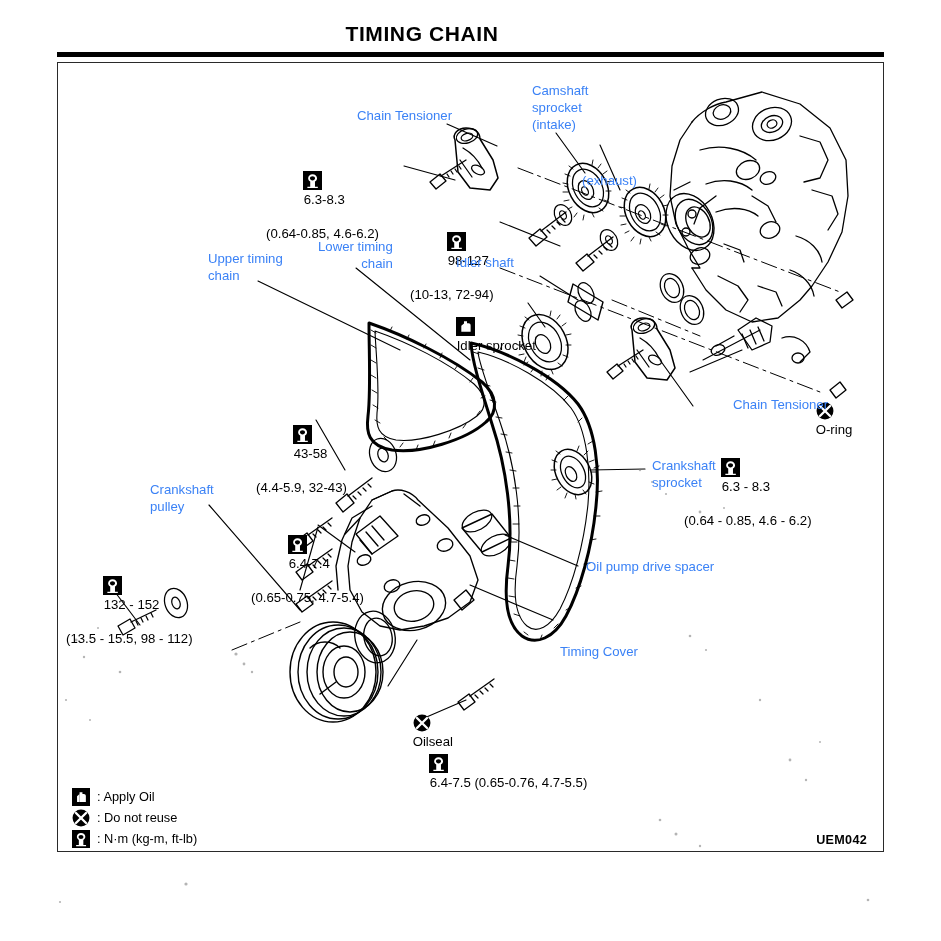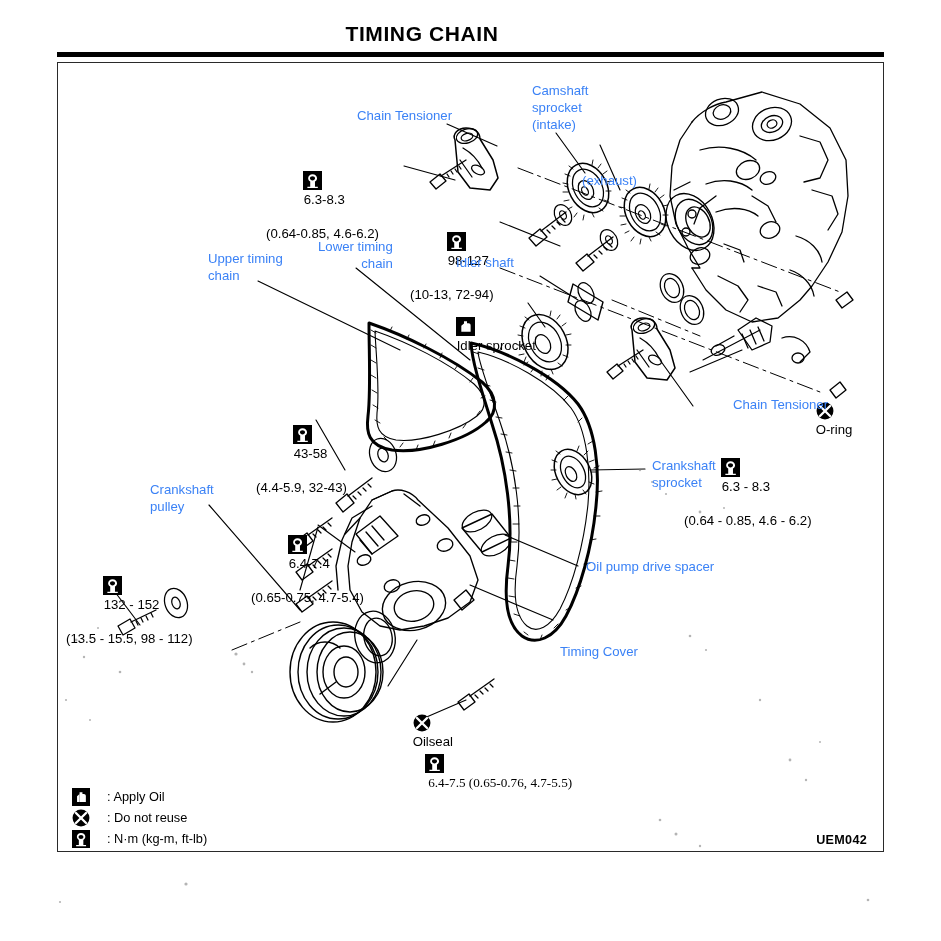--- a/index.html
+++ b/index.html
@@ -26,21 +26,21 @@
   .ico-oil{width:19px;height:19px;}
   .ico-x{width:18px;height:18px;}
   .spec{position:absolute;font-size:13.2px;line-height:17px;white-space:pre;}
   .spec .txt{display:inline-block;vertical-align:middle;margin-left:4px;}
   .spec .l2{display:block;margin-left:0;}
 
   
   .legend{position:absolute;left:72px;top:786px;font-size:12.8px;line-height:20px;}
   .legend .row{display:flex;align-items:center;height:21px;}
   .legend .row .g{width:22px;display:flex;align-items:center;}
-  .legend .row .t{margin-left:13px;}
+  .legend .row .t{margin-left:3px;}
 
   .refcode{position:absolute;right:74px;top:833px;font-size:12.6px;font-weight:bold;letter-spacing:.3px;}
 
   
   #art{position:absolute;left:0;top:0;width:941px;height:941px;pointer-events:none;}
 </style>
 </head>
 <body>
 
 <div id="page">
@@ -503,21 +503,21 @@
 
   <div class="spec" style="left:376px;top:680px;">
     <span class="ico ico-x">
       <svg viewBox="0 0 20 20" width="18" height="18">
           <circle cx="10" cy="10" r="9.4" fill="#000"></circle>
         <path d="M4.4 4.4l11.2 11.2M15.6 4.4L4.4 15.6" stroke="#fff" stroke-width="2.6" stroke-linecap="round"></path>
       </svg>
     </span><span class="txt">Oilseal</span>
   </div>
 
-  <div class="spec" style="left:392px;top:720px;font-family:Liberation Serif, serif;">
+  <div class="spec" style="left:392px;top:720px;">
     <span class="ico ico-torque">
       <svg viewBox="0 0 20 20" width="19" height="19">
           <rect width="20" height="20" fill="#000"></rect>
         <path d="M10 3.4c-2.6 0-4.6 1.9-4.6 4.2 0 1.5.9 2.8 2.2 3.5v5.5h-3V18h11v-1.4h-3v-5.5c1.3-.7 2.2-2 2.2-3.5 0-2.3-2-4.2-4.8-4.2zm0 2.1c1.5 0 2.7 1 2.7 2.2S11.5 9.9 10 9.9 7.3 8.9 7.3 7.7 8.5 5.5 10 5.5z" fill="#fff"></path>
       </svg>
     </span><span class="txt">6.4-7.5 (0.65-0.76, 4.7-5.5)</span>
   </div>
 
   <div class="legend">
     <div class="row">

